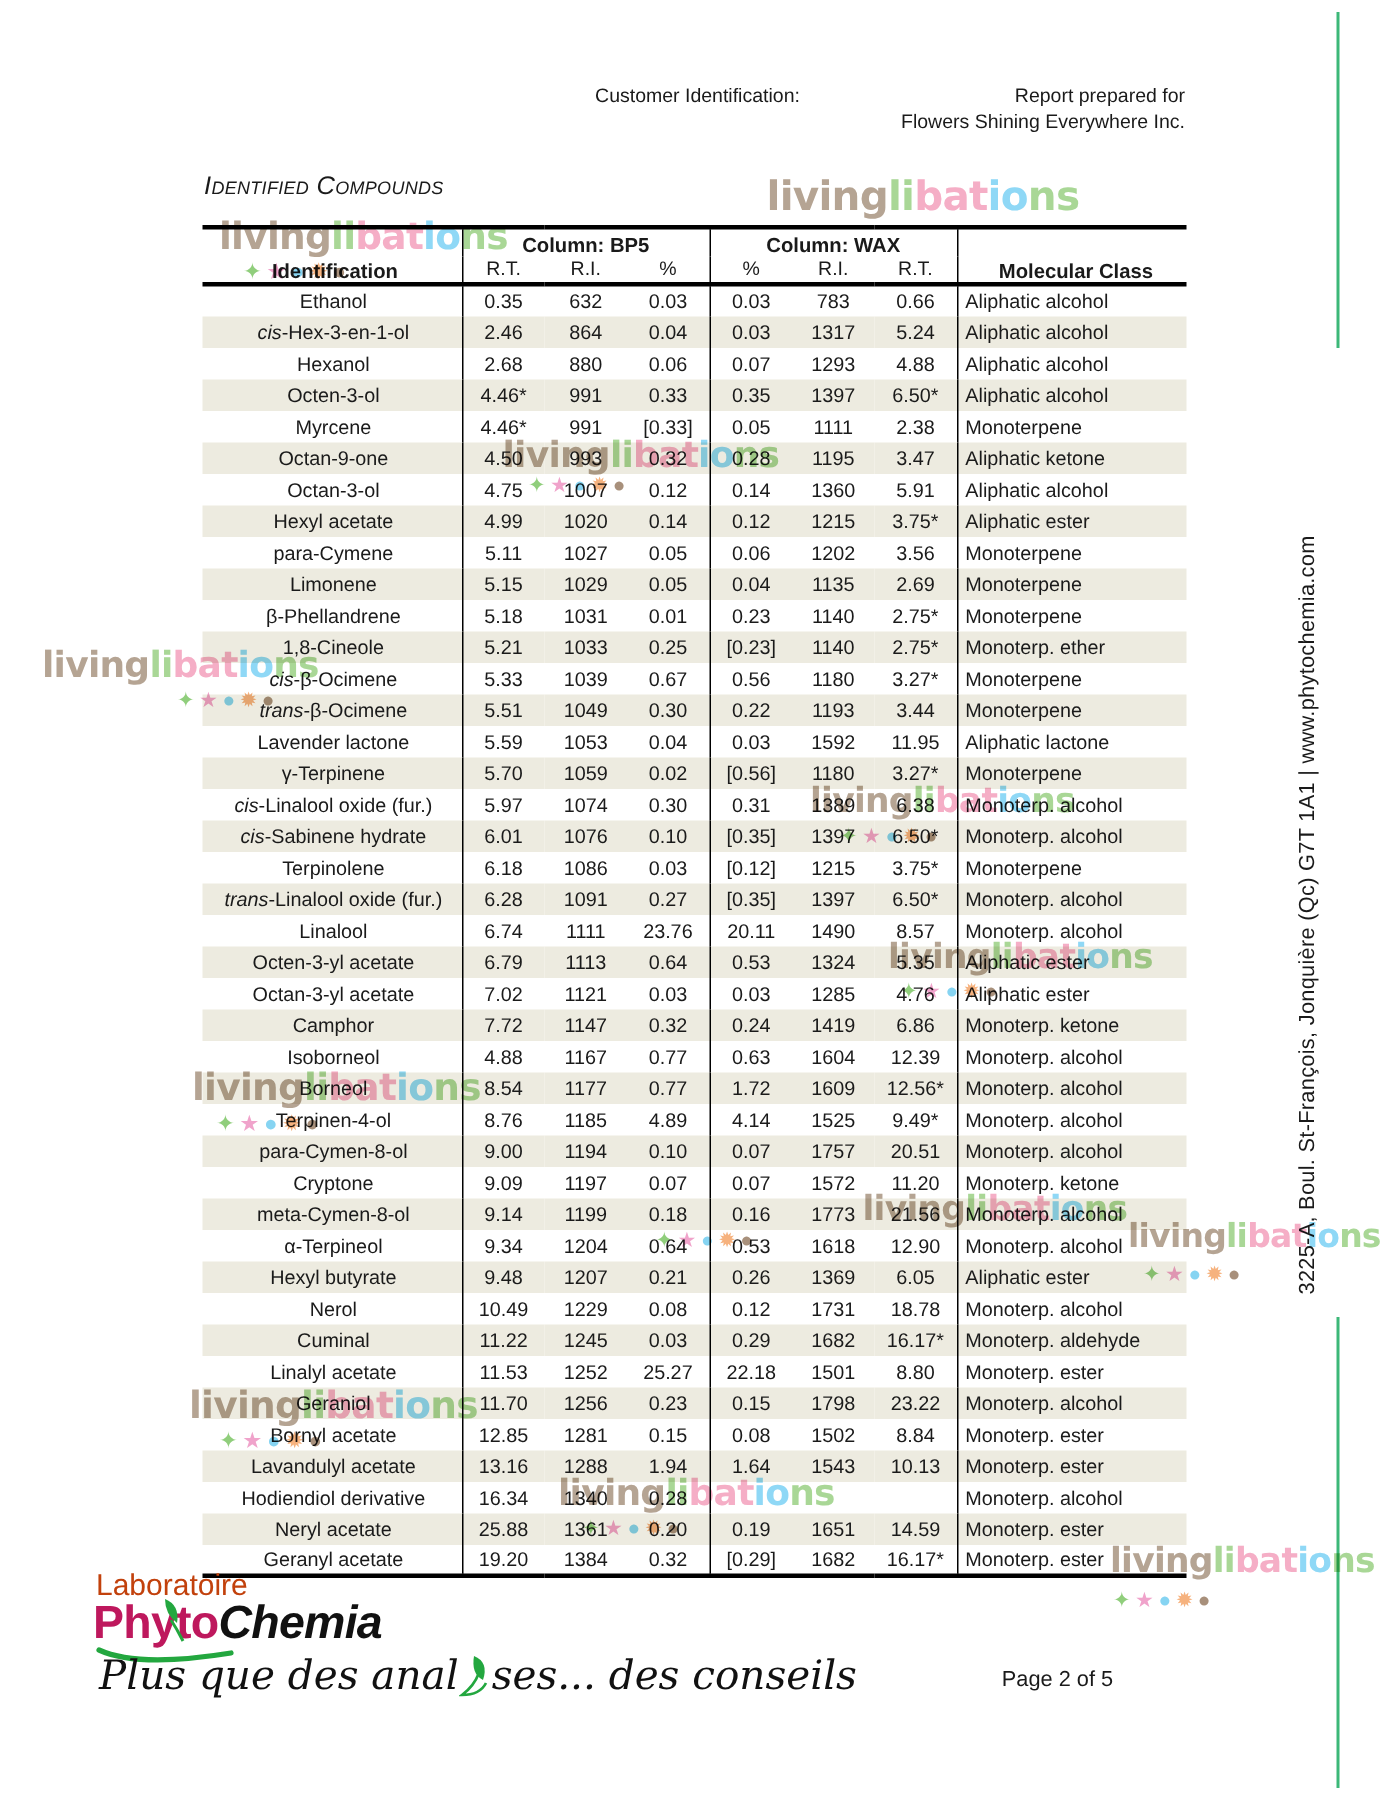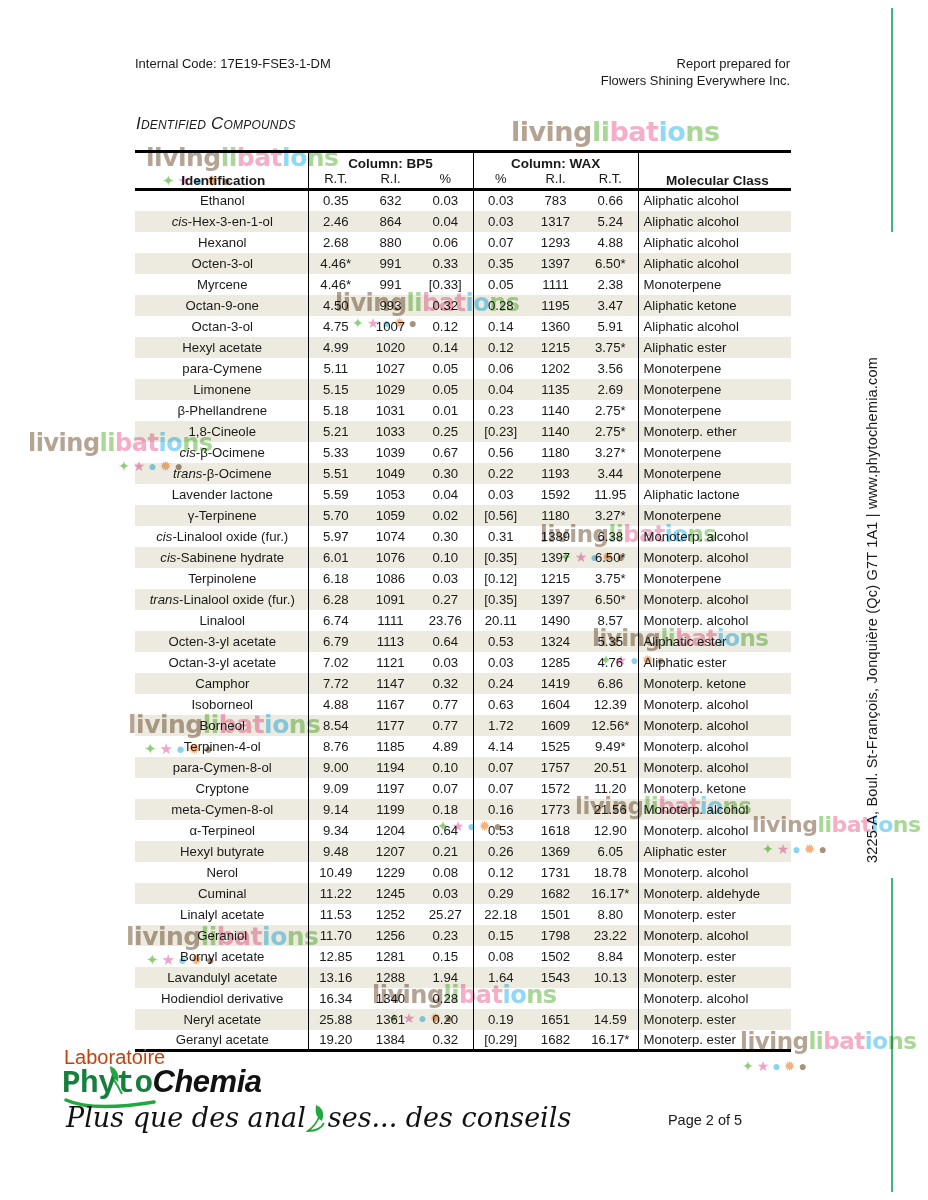--- a/index.html
+++ b/index.html
@@ -46,35 +46,35 @@
   .side-line { width:2px; background:#3cb878; left:891px; }
   .side-text { left:852px; top:350px; height:520px; width:40px;
                writing-mode:vertical-rl; transform:rotate(180deg);
                font-size:14.5px; letter-spacing:.2px; text-align:center;
                line-height:40px; }
 
   
   .lab-word { left:64px; top:1046px; font-size:20px; color:#c2410c; }
   .logo { left:62px; top:1064px; font-size:31px; font-weight:bold;
           letter-spacing:-0.5px; white-space:nowrap; }
-  .logo .grn { color:#15803d;font-family:Liberation Mono, monospace; }
+  .logo .grn { color:#be185d; }
   .logo .blk { color:#111;font-style:italic; }
   .logo-swoosh { left:62px; top:1064px; width:160px; height:48px; }
   .tagline { left:66px; top:1102px; font-family:"DejaVu Serif", serif;
              font-style:italic; font-size:27px; color:#111; white-space:nowrap; }
   .tagline svg { vertical-align:-6px; }
   .pageno { left:620px; top:1112px; width:170px; text-align:center; font-size:14.5px; }
 </style>
 </head>
 <body>
 
 <div class="abs meta meta-left">
-  <div>Internal Code: 17E19-FSE3-1-DM</div>
 </div>
 <div class="abs meta meta-center">
+  <div>Customer Identification:</div>
 </div>
 <div class="abs meta meta-right">
   <div>Report prepared for</div>
   <div>Flowers Shining Everywhere Inc.</div>
 </div>
 
 <div class="abs sec-title">Identified Compounds</div>
 
 <div class="abs tblwrap">
   <table>

